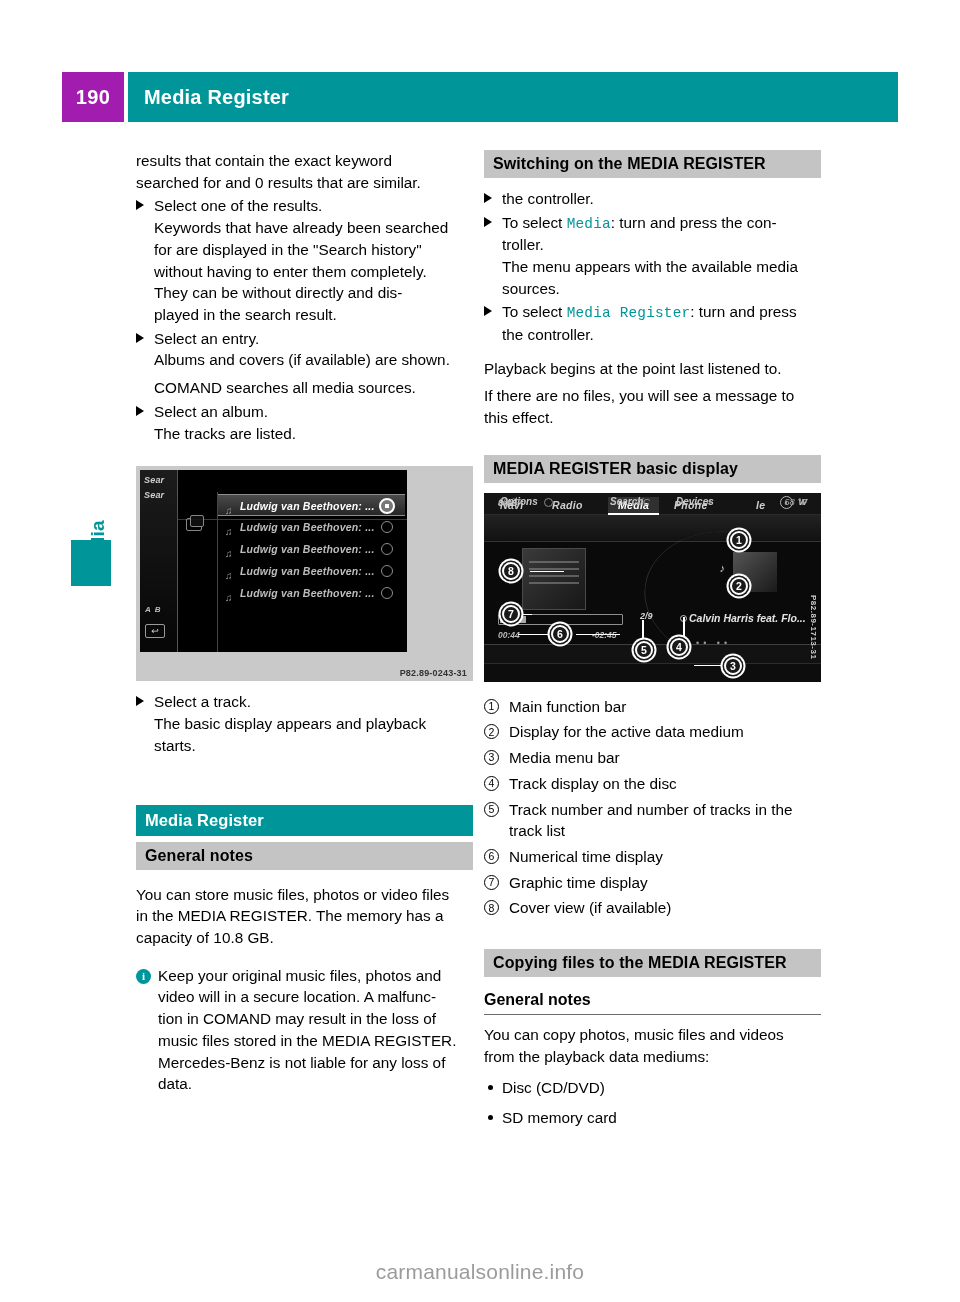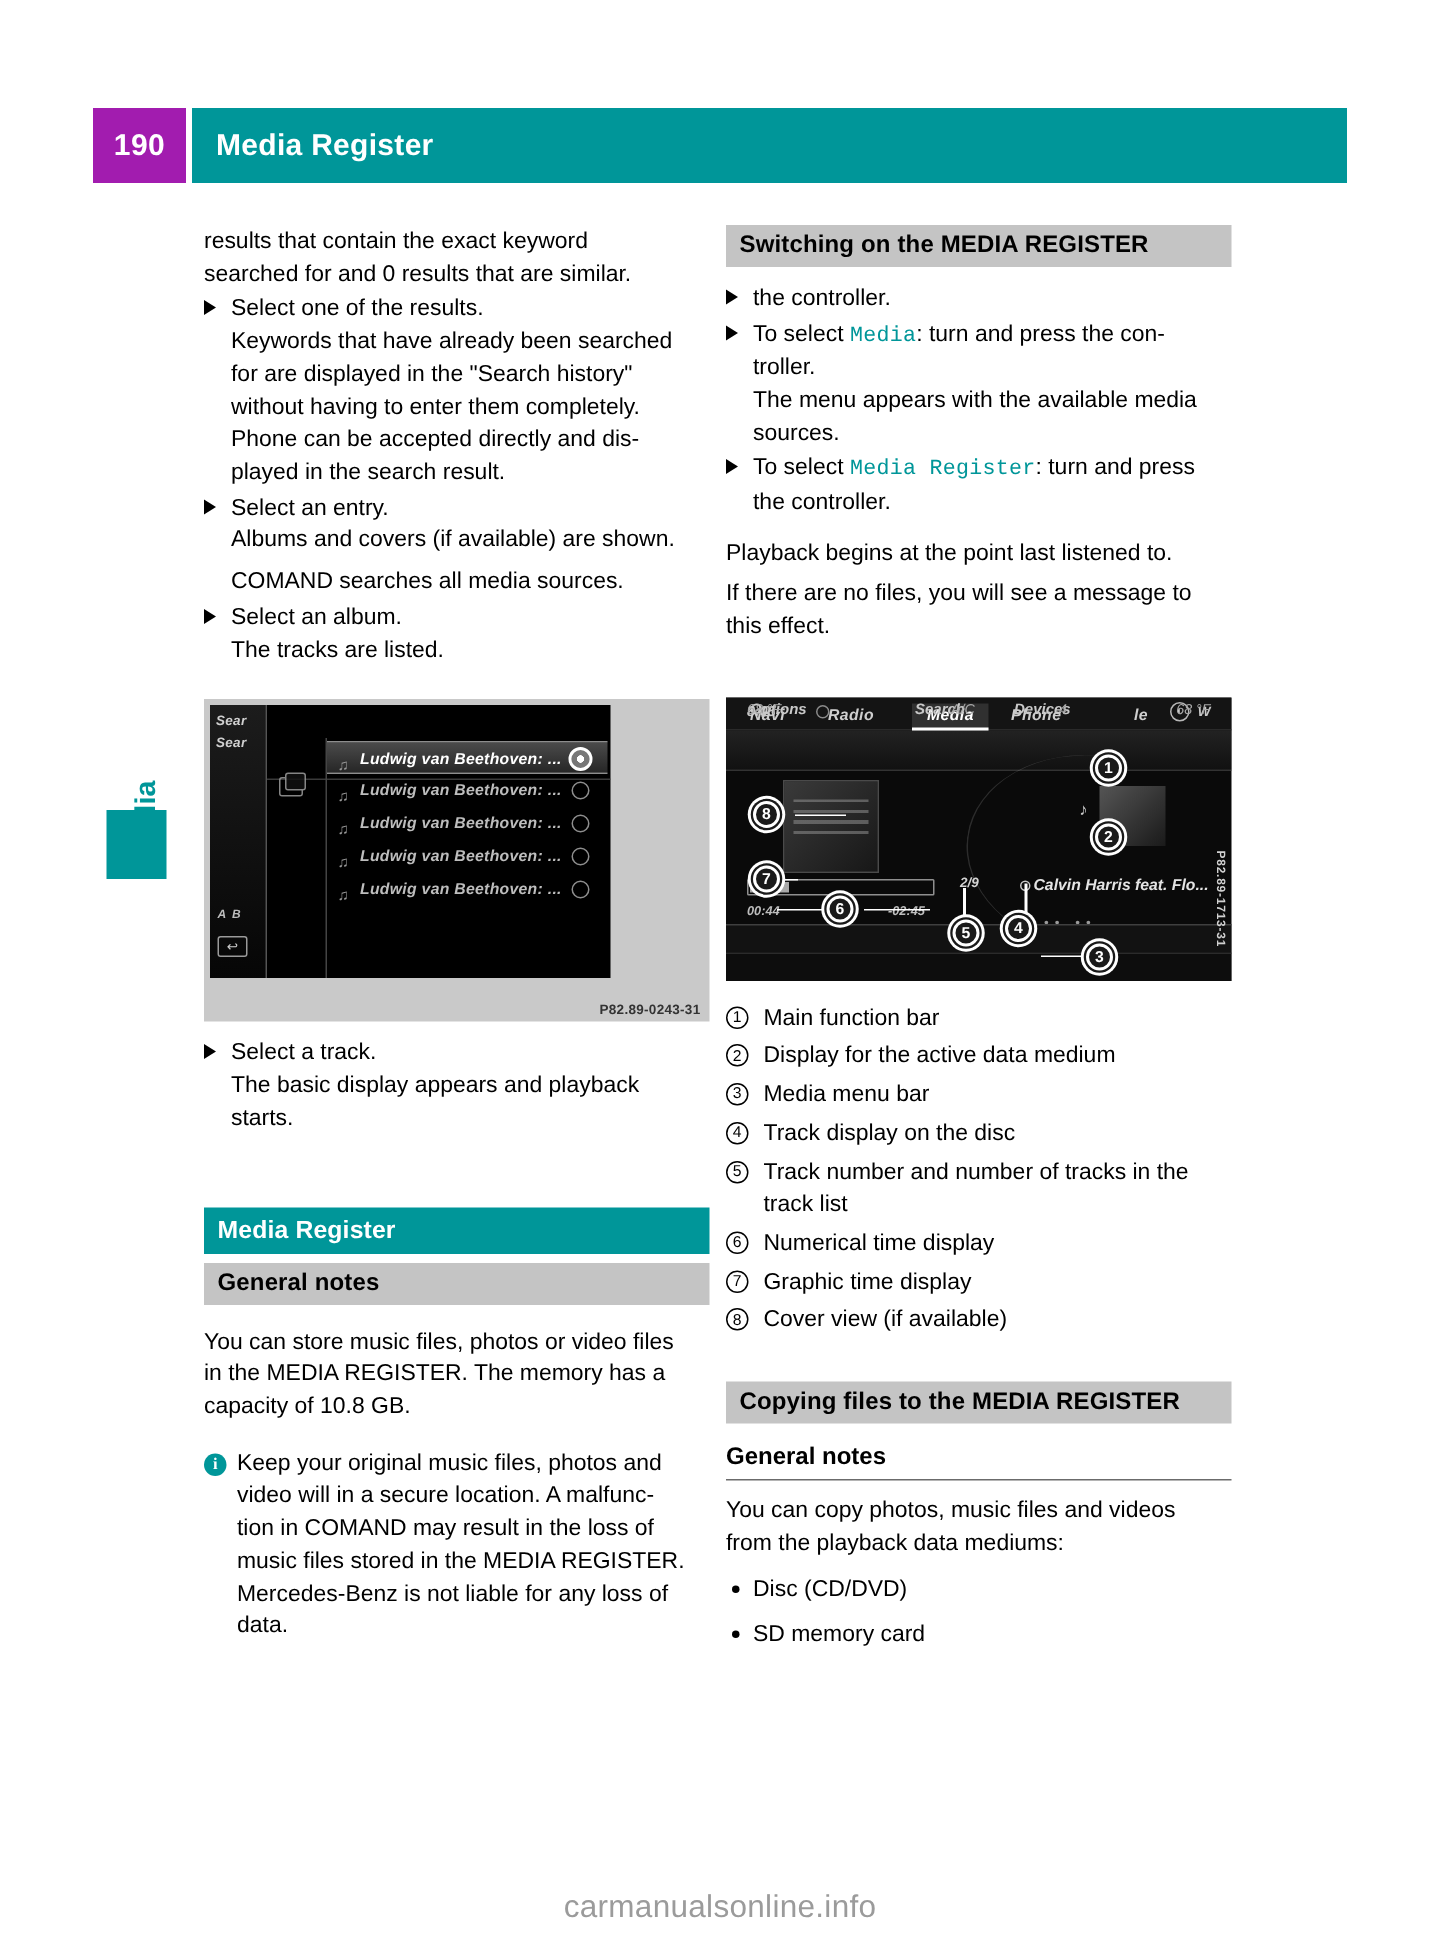--- a/index.html
+++ b/index.html
@@ -371,21 +371,21 @@
       <div class="body-text">results that contain the exact keyword</div>
       <div class="body-text">searched for and 0 results that are similar.</div>
     </div>
 
     <div class="step">
       <span class="step-marker"></span>
       <div class="step-line">Select one of the results.</div>
       <div class="sub-line">Keywords that have already been searched</div>
       <div class="sub-line">for are displayed in the "Search history"</div>
       <div class="sub-line">without having to enter them completely.</div>
-      <div class="sub-line">Phone can be accepted directly and dis-</div>
+      <div class="sub-line">They can be without directly and dis-</div>
       <div class="sub-line">played in the search result.</div>
     </div>
 
     <div class="step">
       <span class="step-marker"></span>
       <div class="step-line">Select an entry.</div>
       <div class="sub-line">Albums and covers (if available) are shown.</div>
       <div class="spacer-6"></div>
       <div class="sub-line">COMAND searches all media sources.</div>
     </div>
@@ -509,20 +509,21 @@
     </div>
 
     <div class="spacer-10"></div>
     <div class="body-text">Playback begins at the point last listened to.</div>
     <div class="spacer-6"></div>
     <div class="body-text" style="white-space: pre-line;">If there are no files, you will see a message to
 this effect.</div>
 
     <div class="spacer-26"></div>
 
+    <div class="h-gray">MEDIA REGISTER basic display</div>
     <div class="spacer-10"></div>
 
     <div class="figure fig2">
       <div class="f2">
 
         <div class="f2-statusbar"></div>
         <div class="f2-time">8:05</div>
         <div class="f2-dot"></div>
         <div class="f2-right-ico">◐</div>
         <div class="f2-right-w">W</div>

